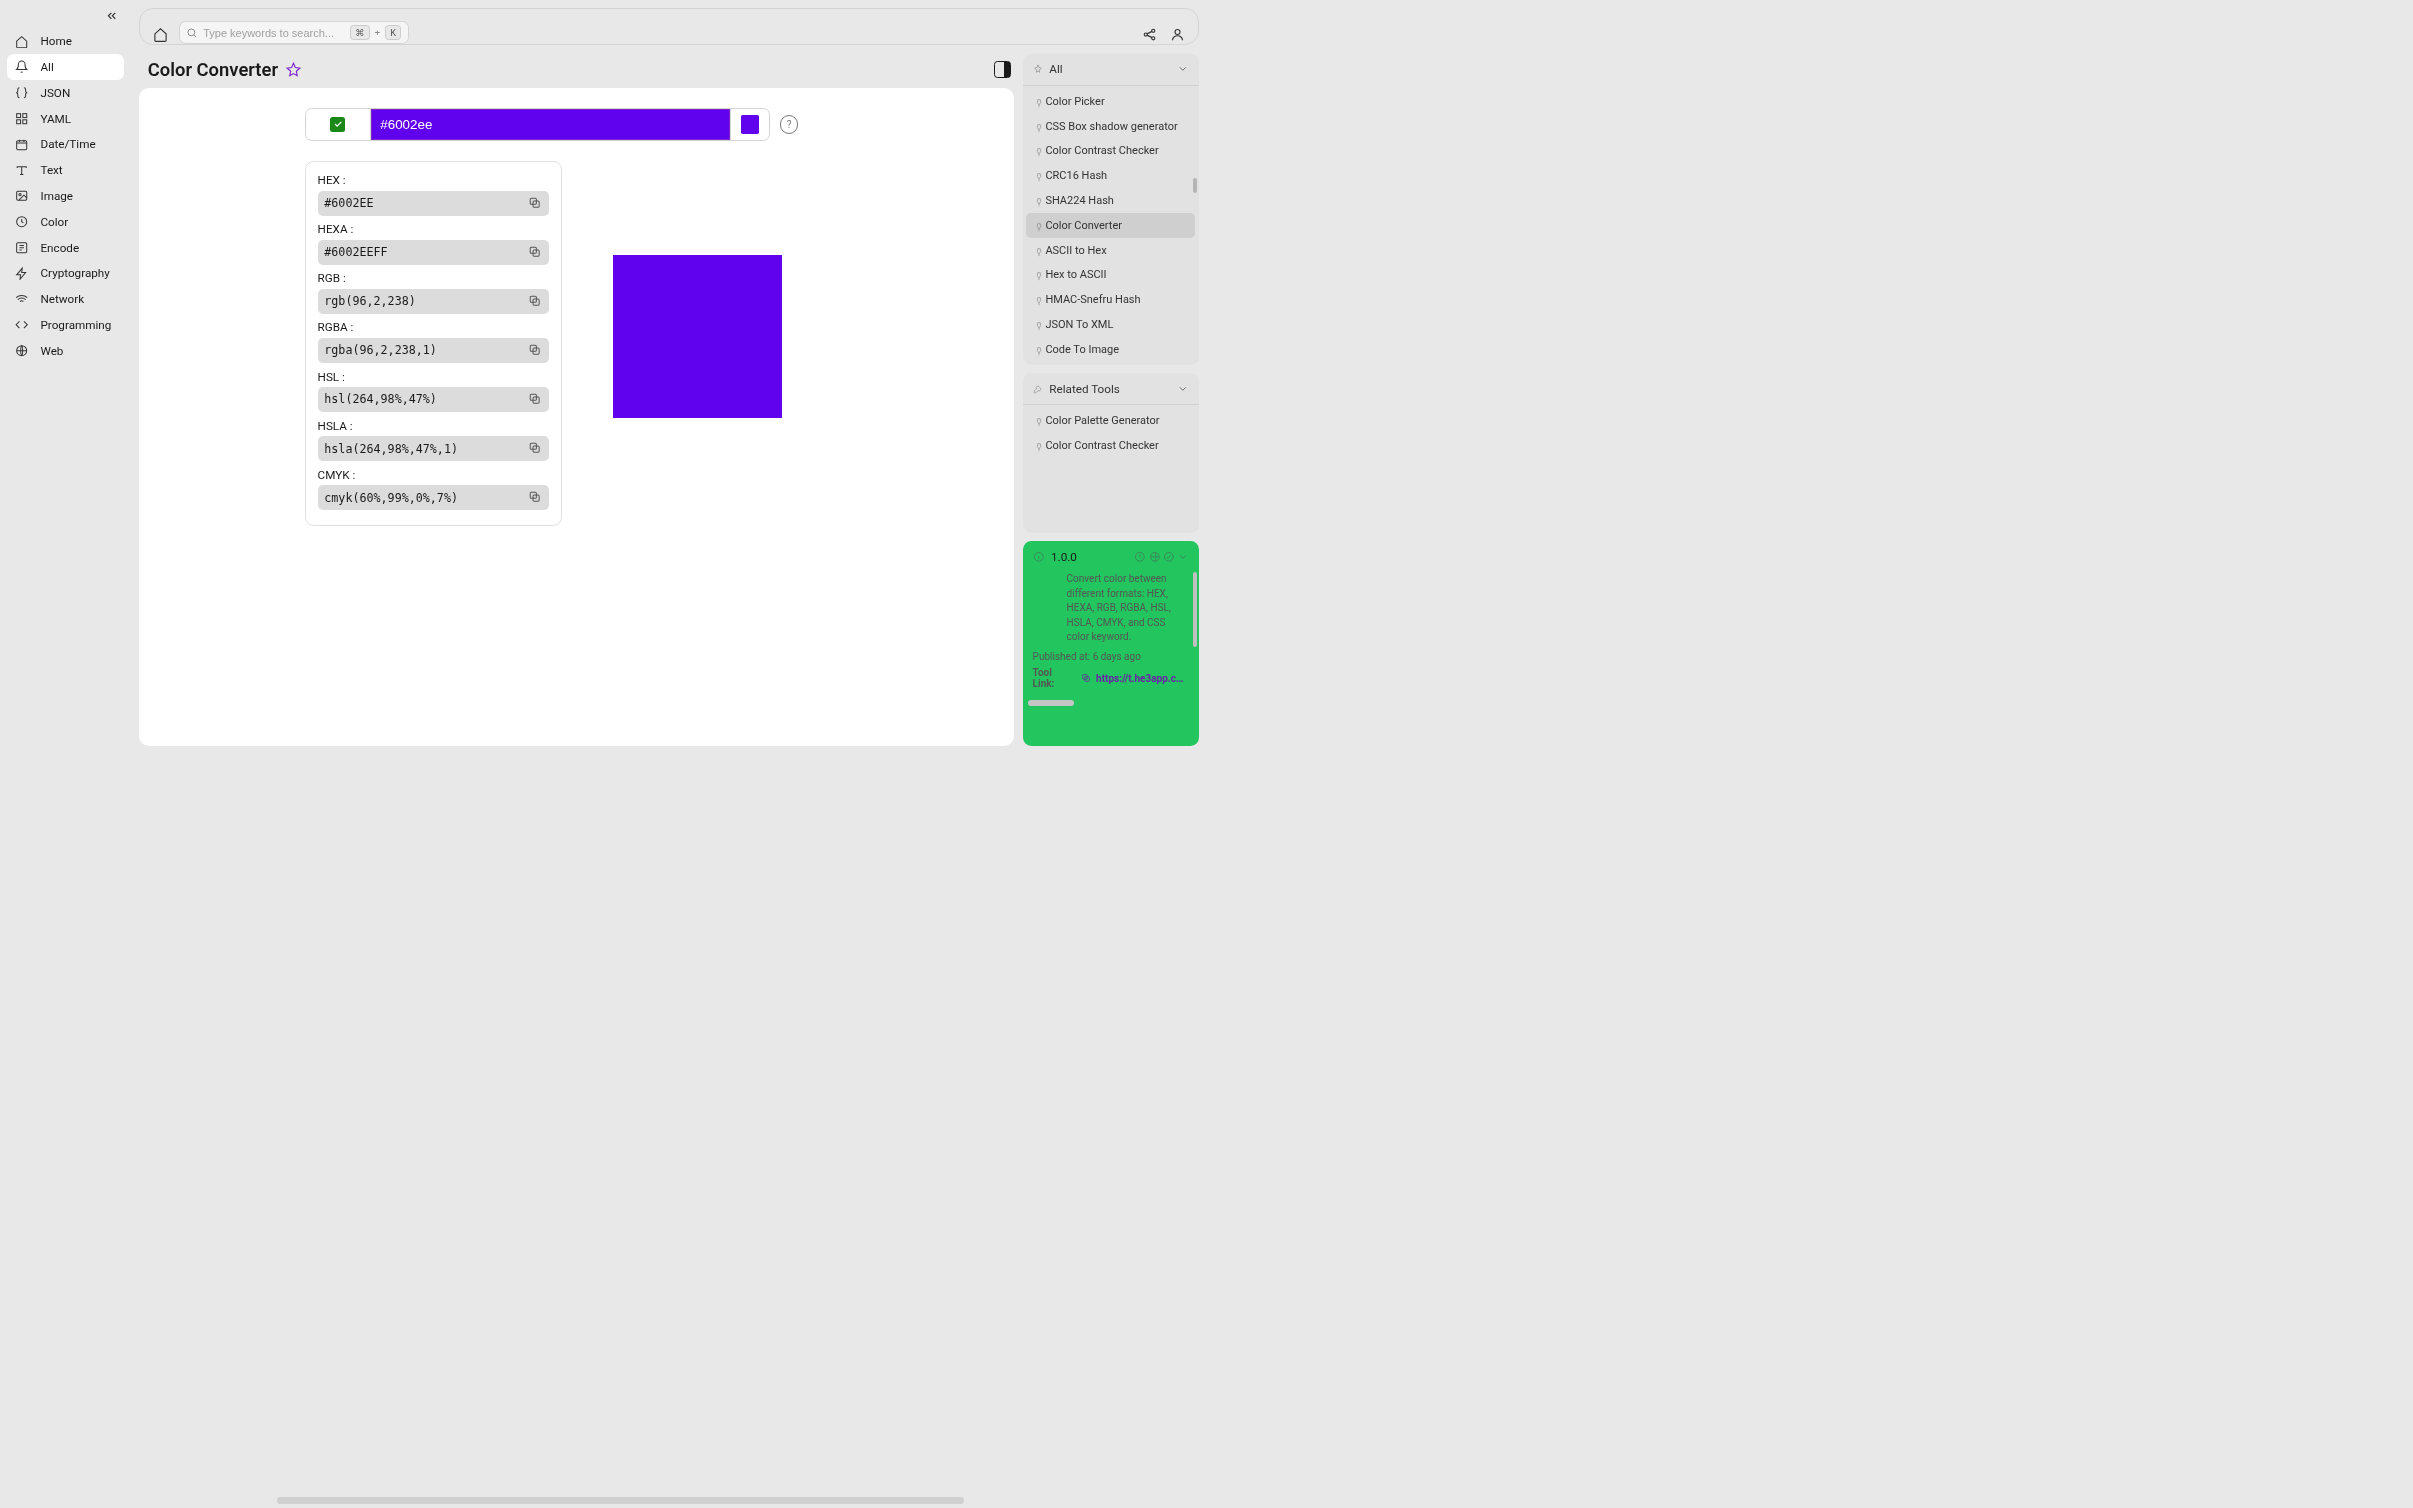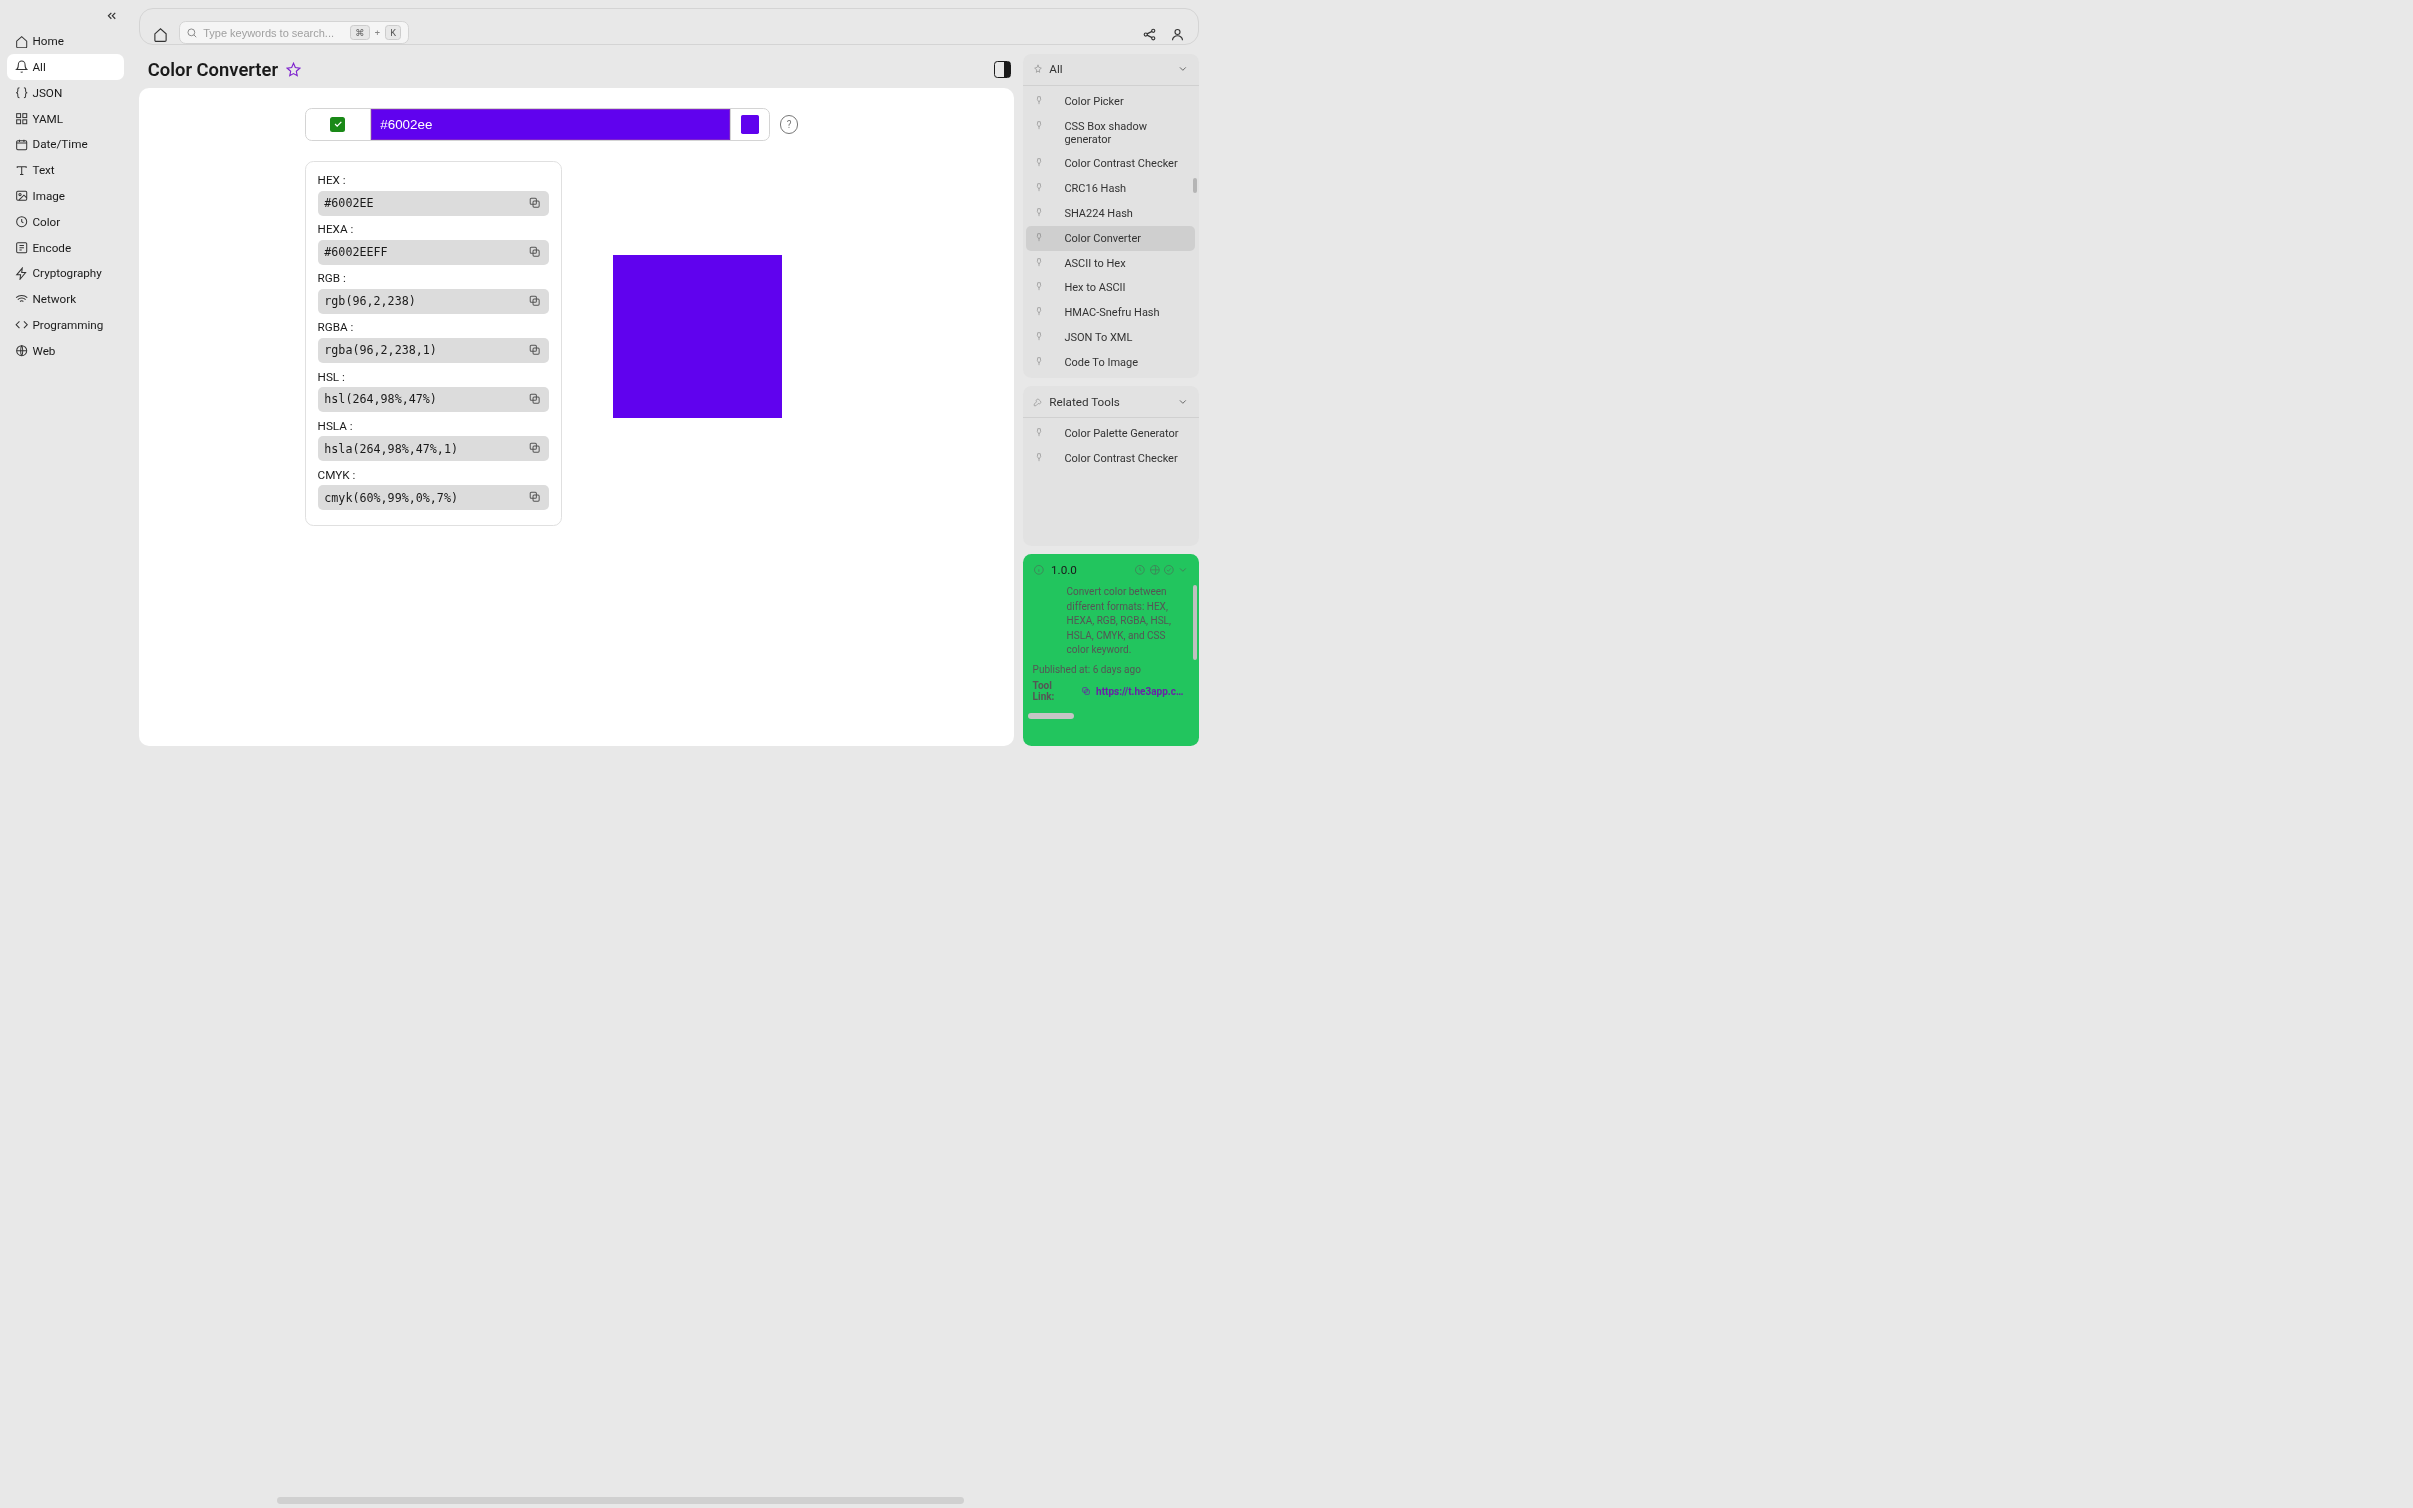--- a/index.html
+++ b/index.html
@@ -20,21 +20,21 @@
   flex-shrink: 0;
 }
 .sidebar-collapse {
   display: flex;
   justify-content: flex-end;
   padding: 3.4px 6.7px 6.7px 0;
 }
 .sidebar-item {
   display: flex;
   align-items: center;
-  gap: 4px;
+  gap: 12px;
   padding: 5.9px 8.4px;
   border-radius: 6.7px;
   cursor: pointer;
   font-size: 11.7px;
   color: #1a1a1a;
 }
 .sidebar-item.active {
   background: #fff;
 }
 .sidebar-icon {
@@ -308,22 +308,22 @@
   display: flex;
   align-items: center;
   gap: 6.7px;
 }
 .panel-list {
   padding: 3.4px;
   position: relative;
 }
 .panel-item {
   display: flex;
-  align-items: flex-start;
-  gap: 20px;
+  align-items: flex-end;
+  gap: 1px;
   padding: 5.9px 8.4px;
   border-radius: 5px;
   cursor: pointer;
   font-size: 11px;
   color: #333;
 }
 .panel-item.active {
   background: #cfcfcf;
 }
 .pin-icon {

